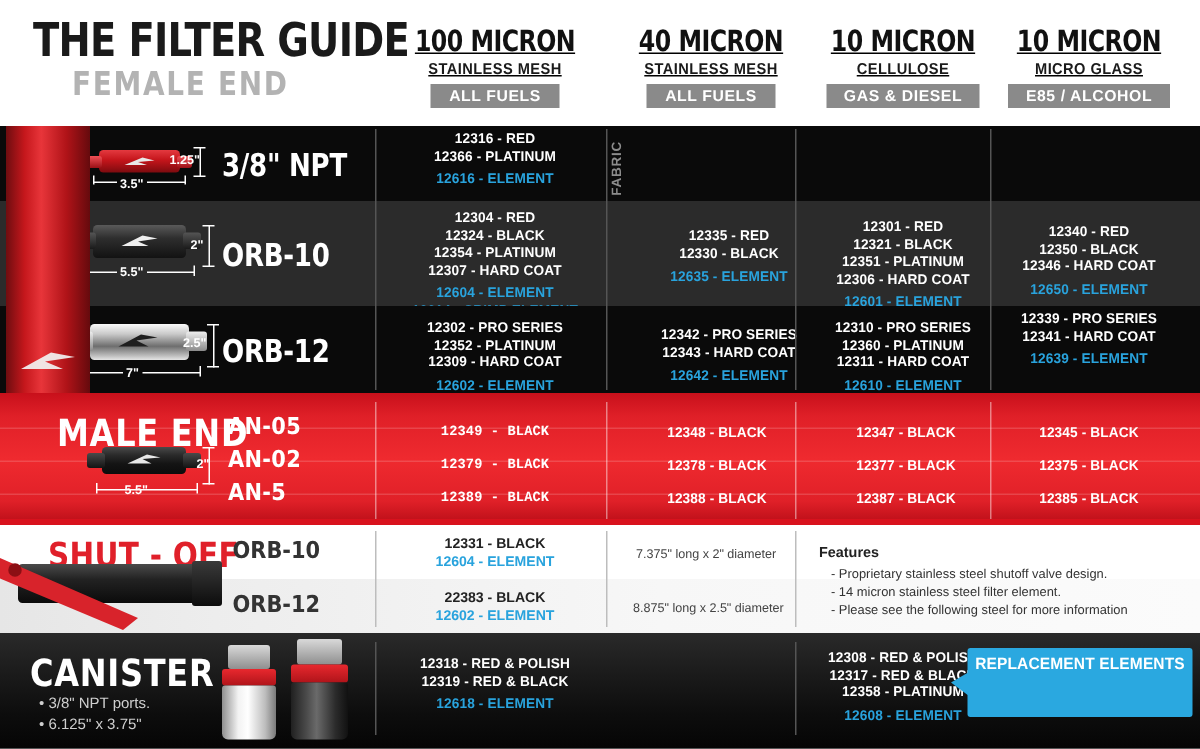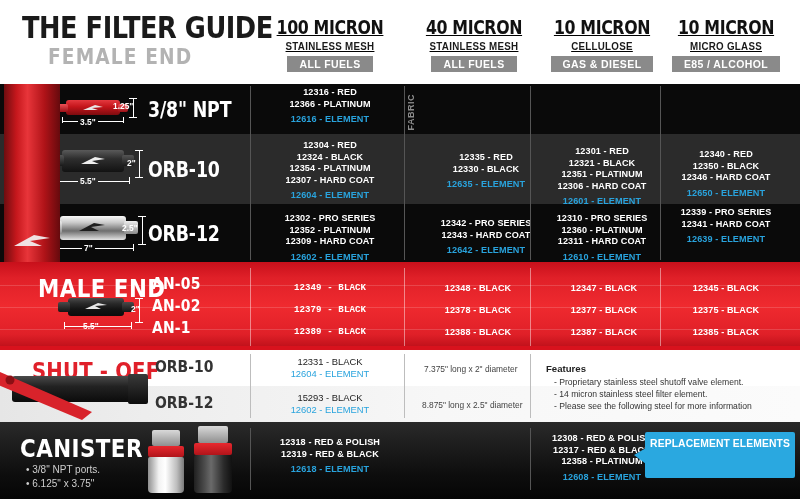--- a/index.html
+++ b/index.html
@@ -105,21 +105,21 @@
     position:absolute; left:32px; top:8px;
     font-family:"Liberation Sans Narrow","DejaVu Sans Condensed","Liberation Sans", sans-serif;
     font-weight:bold; font-size:23px; color:#e0202a; letter-spacing:0.2px;
     transform:scaleX(0.95); transform-origin:left center; white-space:nowrap;
   }
   .so-label {
     position:absolute; left:155px;
     font-family:"Liberation Sans Narrow","DejaVu Sans Condensed","Liberation Sans", sans-serif;
     font-weight:bold; font-size:15.5px; color:#333; white-space:nowrap;
   }
-  .so-pn { font-weight:normal; font-size:9.4px; color:#222; line-height:11.6px; white-space:nowrap; }
+  .so-pn { font-weight:bold; font-size:9.4px; color:#222; line-height:11.6px; white-space:nowrap; }
   .so-pn.el { color:#29a3dd; }
   .so-dim { position:absolute; font-size:8.4px; color:#444; white-space:nowrap; }
   .feat-title { position:absolute; font-weight:bold; font-size:9.6px; color:#222; }
   .feat-line { position:absolute; font-size:8.6px; color:#333; white-space:nowrap; }
   .shutoff .vdiv { background:#bdbdbd; }
   .redbar { position:absolute; left:0; width:800px; height:4px; background:#d8121d; }
 
   
   .canister {
     position:absolute; left:0; top:422px; width:800px; height:77px;
@@ -380,21 +380,21 @@
       <div class="dimline" style="left:131px; top:60px; width:1px; height:7px;"></div>
       <div class="dimtxt" style="left:83px; top:59px;">5.5"</div>
       <div class="dimline" style="left:139px; top:36px; width:1px; height:25px;"></div>
       <div class="dimline" style="left:135px; top:36px; width:8px; height:1px;"></div>
       <div class="dimline" style="left:135px; top:60px; width:8px; height:1px;"></div>
       <div class="dimtxt" style="left:131px; top:42px;">2"</div>
     </div>
 
     <div class="anlabel" style="top:13px;">AN-05</div>
     <div class="anlabel" style="top:35px;">AN-02</div>
-    <div class="anlabel" style="top:57px;">AN-1</div>
+    <div class="anlabel" style="top:57px;">AN-5</div>
 
     <div class="cell" style="left:256px; top:15px; width:148px;font-family:Liberation Mono, monospace;">
       <div class="pn" style="line-height:22px;">12349 - BLACK</div>
       <div class="pn" style="line-height:22px;">12379 - BLACK</div>
       <div class="pn" style="line-height:22px;">12389 - BLACK</div>
       <div class="pn el" style="line-height:20px;">12604 - ELEMENT</div>
     </div>
     <div class="cell" style="left:404px; top:15px; width:148px;">
       <div class="pn" style="line-height:22px;">12348 - BLACK</div>
       <div class="pn" style="line-height:22px;">12378 - BLACK</div>
@@ -438,29 +438,29 @@
     </div>
 
     <div class="so-label" style="top:8px;">ORB-10</div>
     <div class="so-label" style="top:44px;">ORB-12</div>
 
     <div class="cell" style="left:256px; top:6px; width:148px;">
       <div class="so-pn">12331 - BLACK</div>
       <div class="so-pn el">12604 - ELEMENT</div>
     </div>
     <div class="cell" style="left:256px; top:42px; width:148px;">
-      <div class="so-pn">15293 - BLACK</div>
+      <div class="so-pn">22383 - BLACK</div>
       <div class="so-pn el">12602 - ELEMENT</div>
     </div>
 
     <div class="so-dim" style="left:424px; top:14px;">7.375" long x 2" diameter</div>
     <div class="so-dim" style="left:422px; top:50px;">8.875" long x 2.5" diameter</div>
 
     <div class="feat-title" style="left:546px; top:13px;">Features</div>
-    <div class="feat-line" style="left:554px; top:27px;">- Proprietary stainless steel shutoff valve element.</div>
+    <div class="feat-line" style="left:554px; top:27px;">- Proprietary stainless steel shutoff valve design.</div>
     <div class="feat-line" style="left:554px; top:39px;">- 14 micron stainless steel filter element.</div>
     <div class="feat-line" style="left:554px; top:51px;">- Please see the following steel for more information</div>
 
     <div class="vdiv" style="left:250px; top:4px; height:64px;"></div>
     <div class="vdiv" style="left:404px; top:4px; height:64px;"></div>
     <div class="vdiv" style="left:530px; top:4px; height:64px;"></div>
   </div>
 
   <div class="redbar" style="top:346px;"></div>
 

